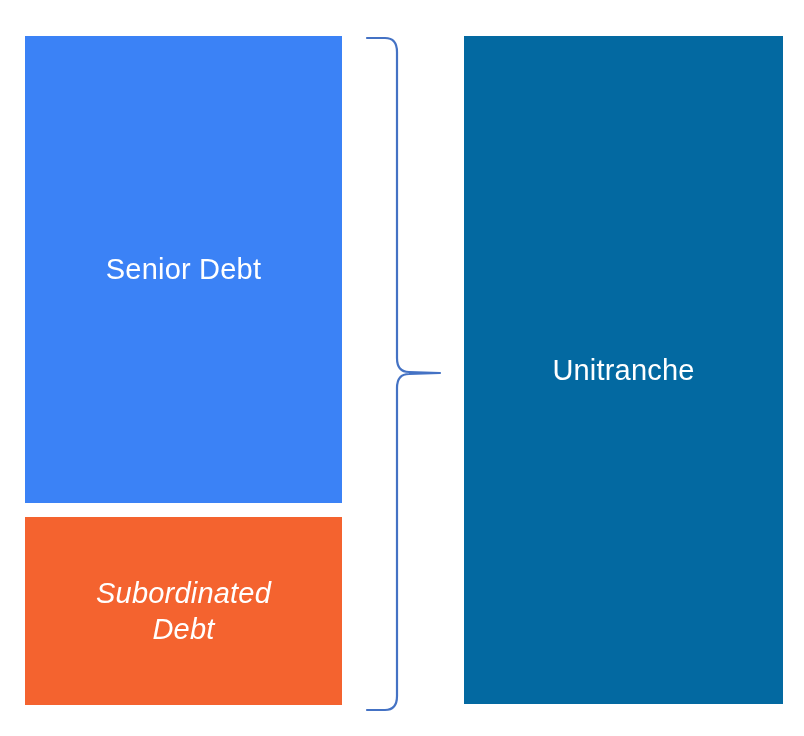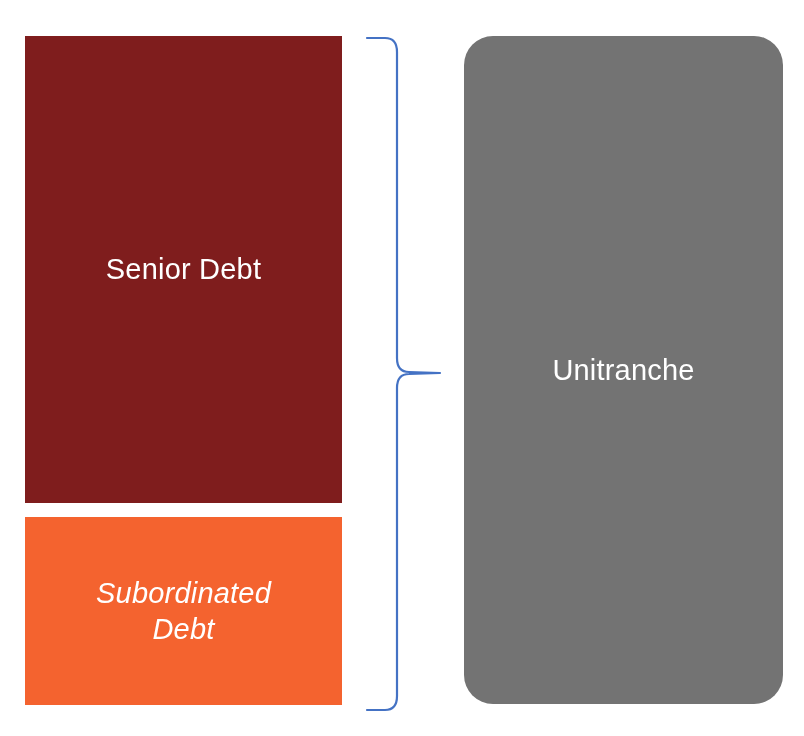--- a/index.html
+++ b/index.html
@@ -37,44 +37,43 @@
     letter-spacing: 0.2px;
     -webkit-font-smoothing: antialiased;
   }
 
   
   .block-senior {
     left: 25px;
     top: 36px;
     width: 317px;
     height: 467px;
-    background: #7f1d1d;
+    background: #3b82f6;
     font-size: 29px;
   }
 
   
   .block-subordinated {
     left: 25px;
     top: 517px;
     width: 317px;
     height: 188px;
     background: #F4632F;
     font-size: 29px;
     font-style: italic;
   }
 
   
   .block-unitranche {
     left: 464px;
     top: 36px;
     width: 319px;
     height: 668px;
-    background: #737373;
+    background: #0369a1;
     font-size: 29px;
-    border-radius: 29px;
   }
 
   .block-label {
     display: block;
     padding: 0 14px;
   }
 
   
   .brace-layer {
     position: absolute;

